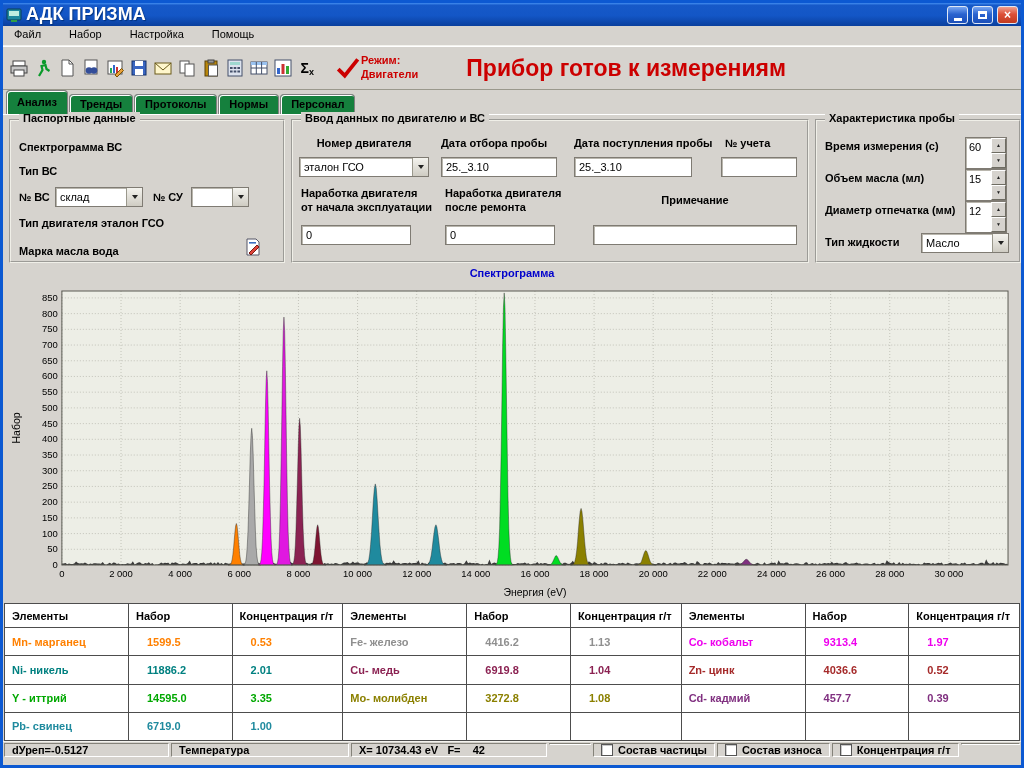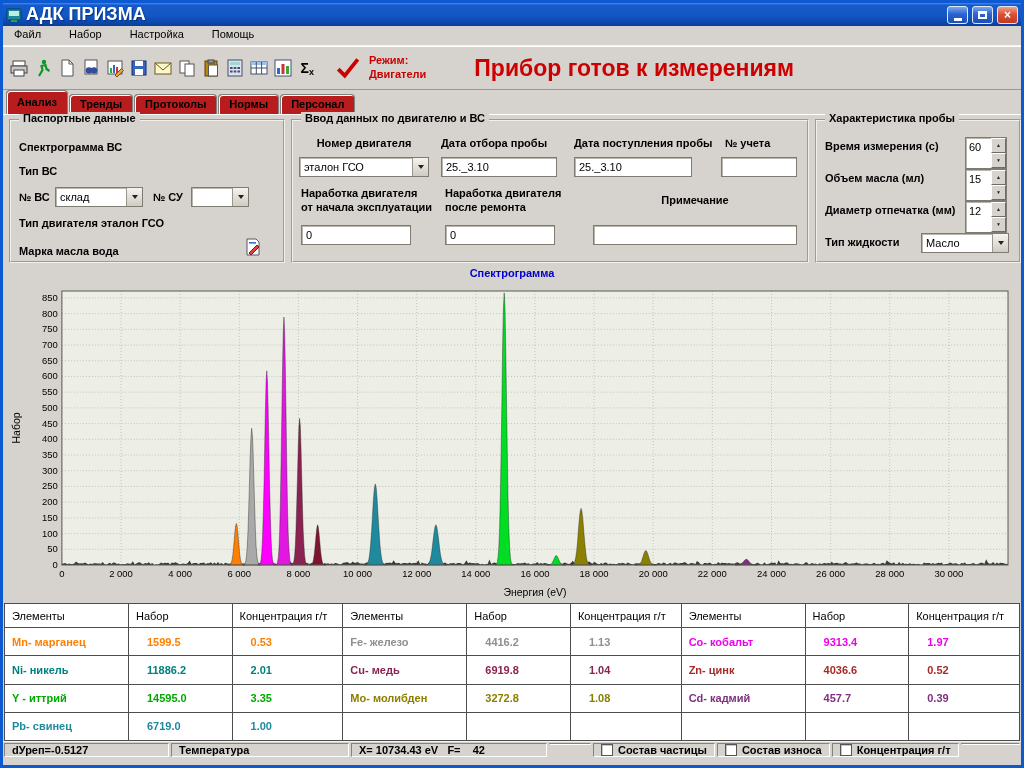--- a/index.html
+++ b/index.html
@@ -20,26 +20,26 @@
   
   .menubar{height:20px;flex:0 0 20px;display:flex;align-items:flex-start;padding-left:4px;gap:14px;
     border-bottom:1px solid #f4f3ee}
   .menu-item{font-size:11px;padding:2px 7px;white-space:nowrap}
   
   .toolbar{height:44px;flex:0 0 44px;display:flex;align-items:center;padding:2px 4px;
     border-top:1px solid #fff;border-bottom:1px solid #9a988c}
   .tool-btn{width:24px;height:26px;border:1px solid transparent;background:transparent;
     display:flex;align-items:center;justify-content:center;padding:0}
   .check-wrap{margin-left:16px;width:26px;height:26px}
-  .mode-block{color:#cc0000;font-weight:bold;font-size:11px;line-height:1.25;margin-left:8px;white-space:nowrap}
+  .mode-block{color:#cc0000;font-weight:bold;font-size:11px;line-height:1.25;white-space:nowrap}
   .ready-text{color:#cc0000;font-weight:bold;font-size:23px;margin-left:48px;white-space:nowrap}
   
   .tabstrip{height:24px;flex:0 0 24px;display:flex;align-items:flex-end;padding-left:3px;position:relative}
   .tab{font-size:11px;font-weight:bold;padding:3px 10px 2px 10px;height:20px;position:relative;top:0;
-    background:#b91c1c;border:1px solid #808080;border-bottom:none;border-radius:4px 4px 0 0;
+    background:#15803d;border:1px solid #808080;border-bottom:none;border-radius:4px 4px 0 0;
     margin-right:1px;box-shadow:inset 1px 1px 0 #fff;white-space:nowrap}
   .tab.active{height:24px;z-index:3;padding-top:5px}
   
   .content{flex:1;position:relative;border-top:1px solid #fff;background:#d6d3ce}
   .groupbox{position:absolute;border:2px groove #f0efe8;height:144px;top:4px}
   .legend{position:absolute;top:-9px;left:8px;background:#d6d3ce;padding:0 4px;
     font-size:11px;font-weight:bold;white-space:nowrap}
   .lbl{position:absolute;font-size:11px;font-weight:bold;white-space:nowrap}
   .lbl.pre{white-space:pre-line;line-height:1.25}
   .lbl.ctr{text-align:center}
@@ -60,21 +60,21 @@
     font-size:5px;line-height:1;display:flex;align-items:center;justify-content:center;color:#222}
   
   .chart-sec{position:absolute;left:3px;right:3px;top:152px;height:334px}
   .chart-title{height:16px;text-align:center;font-size:11px;font-weight:bold;color:#0000cc}
   .chart-svg{width:100%;height:318px;display:block}
   svg text{font-family:"Liberation Sans",sans-serif;fill:#000}
   
   .res-table{position:absolute;top:488px;left:1px;right:1px;width:calc(100% - 2px);height:138px;
     border-collapse:collapse;table-layout:fixed;background:#fff}
   .res-table th,.res-table td{border:1px solid #4d4d4d;font-size:11px;overflow:hidden;white-space:nowrap}
-  .res-table th{text-align:left;font-weight:normal;padding:3px 4px 3px 7px;height:24px}
+  .res-table th{text-align:left;font-weight:bold;padding:3px 4px 3px 7px;height:24px}
   .res-table td{height:28px;font-weight:bold;padding:2px 4px}
   .res-table td.el{padding-left:7px}
   .res-table td.num{padding-left:18px}
   
   .statusbar{height:24px;flex:0 0 24px;display:flex;align-items:flex-start;background:#d6d3ce;
     border-top:1px solid #f4f3ee;padding:1px}
   .sb-cell{border:1px solid;border-color:#848279 #fff #fff #848279;margin-right:2px;
     display:flex;align-items:center;padding:0 7px;font-size:11px;font-weight:bold;white-space:pre;gap:5px}
   .cbx{width:12px;height:12px;background:#fff;border:1px solid #555;flex:0 0 12px;
     box-shadow:inset 1px 1px 0 #c8c8c8}

